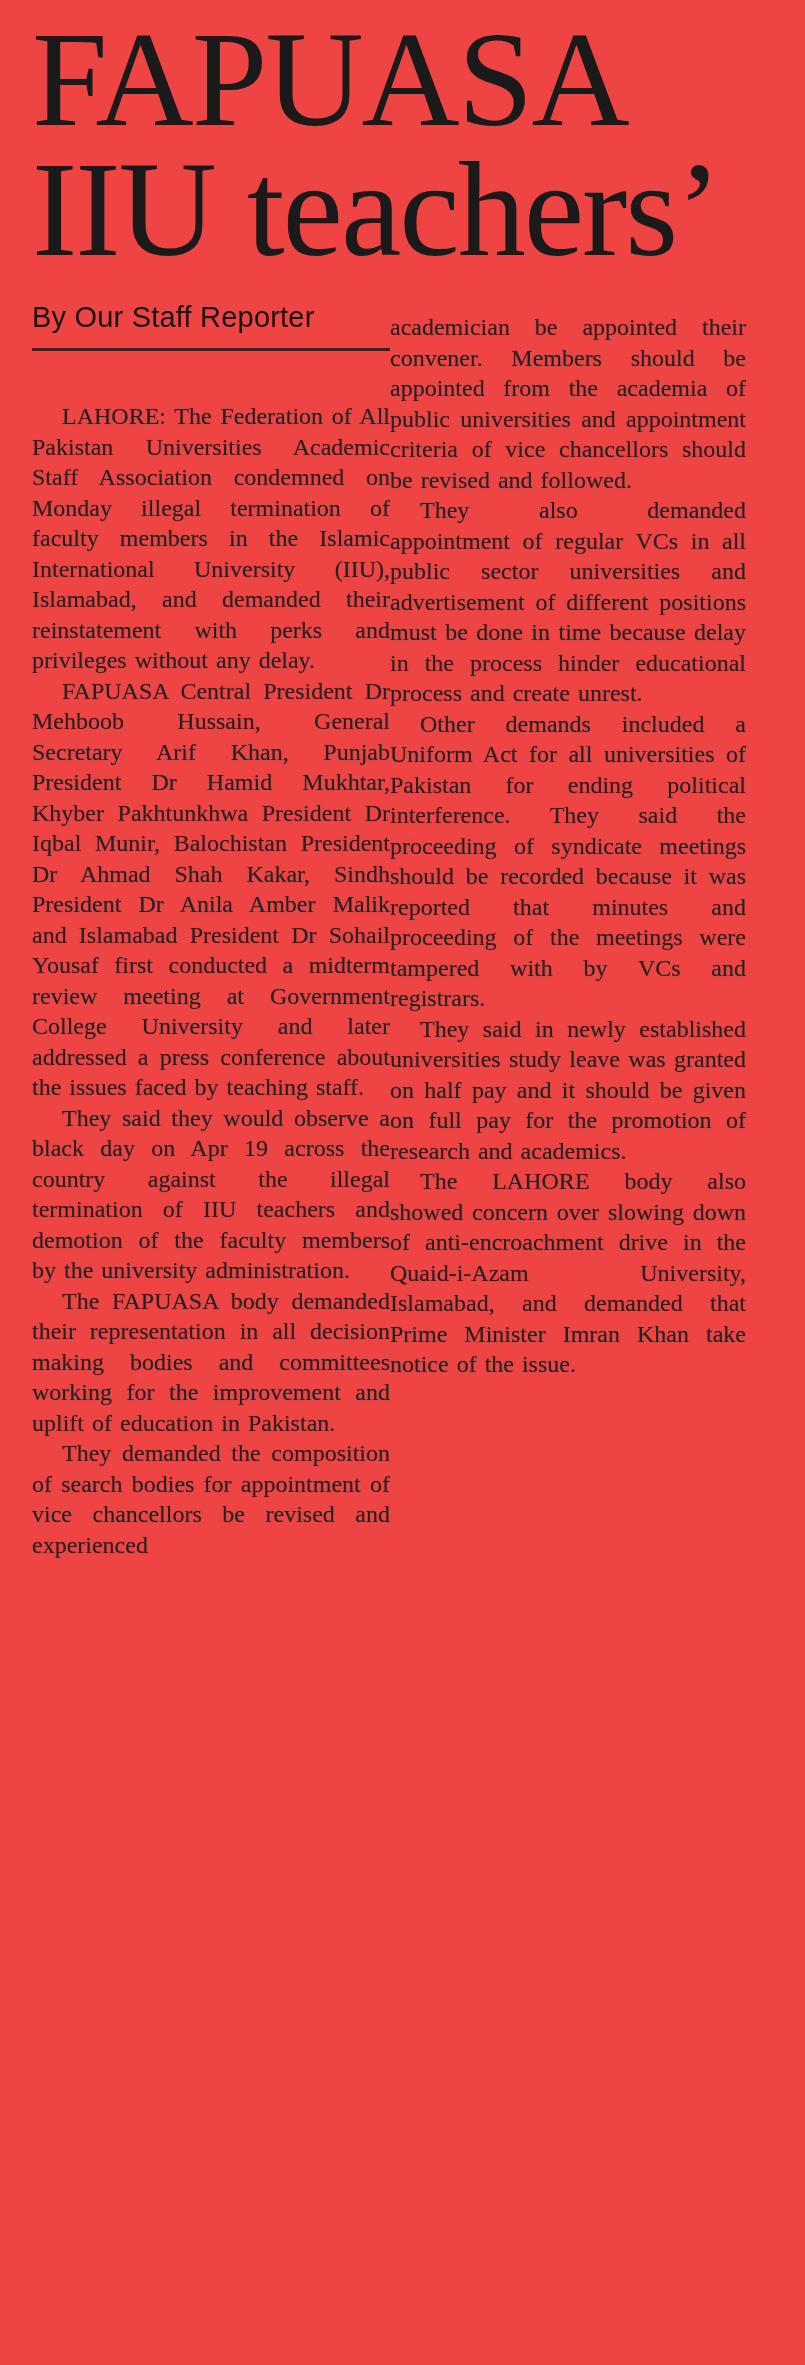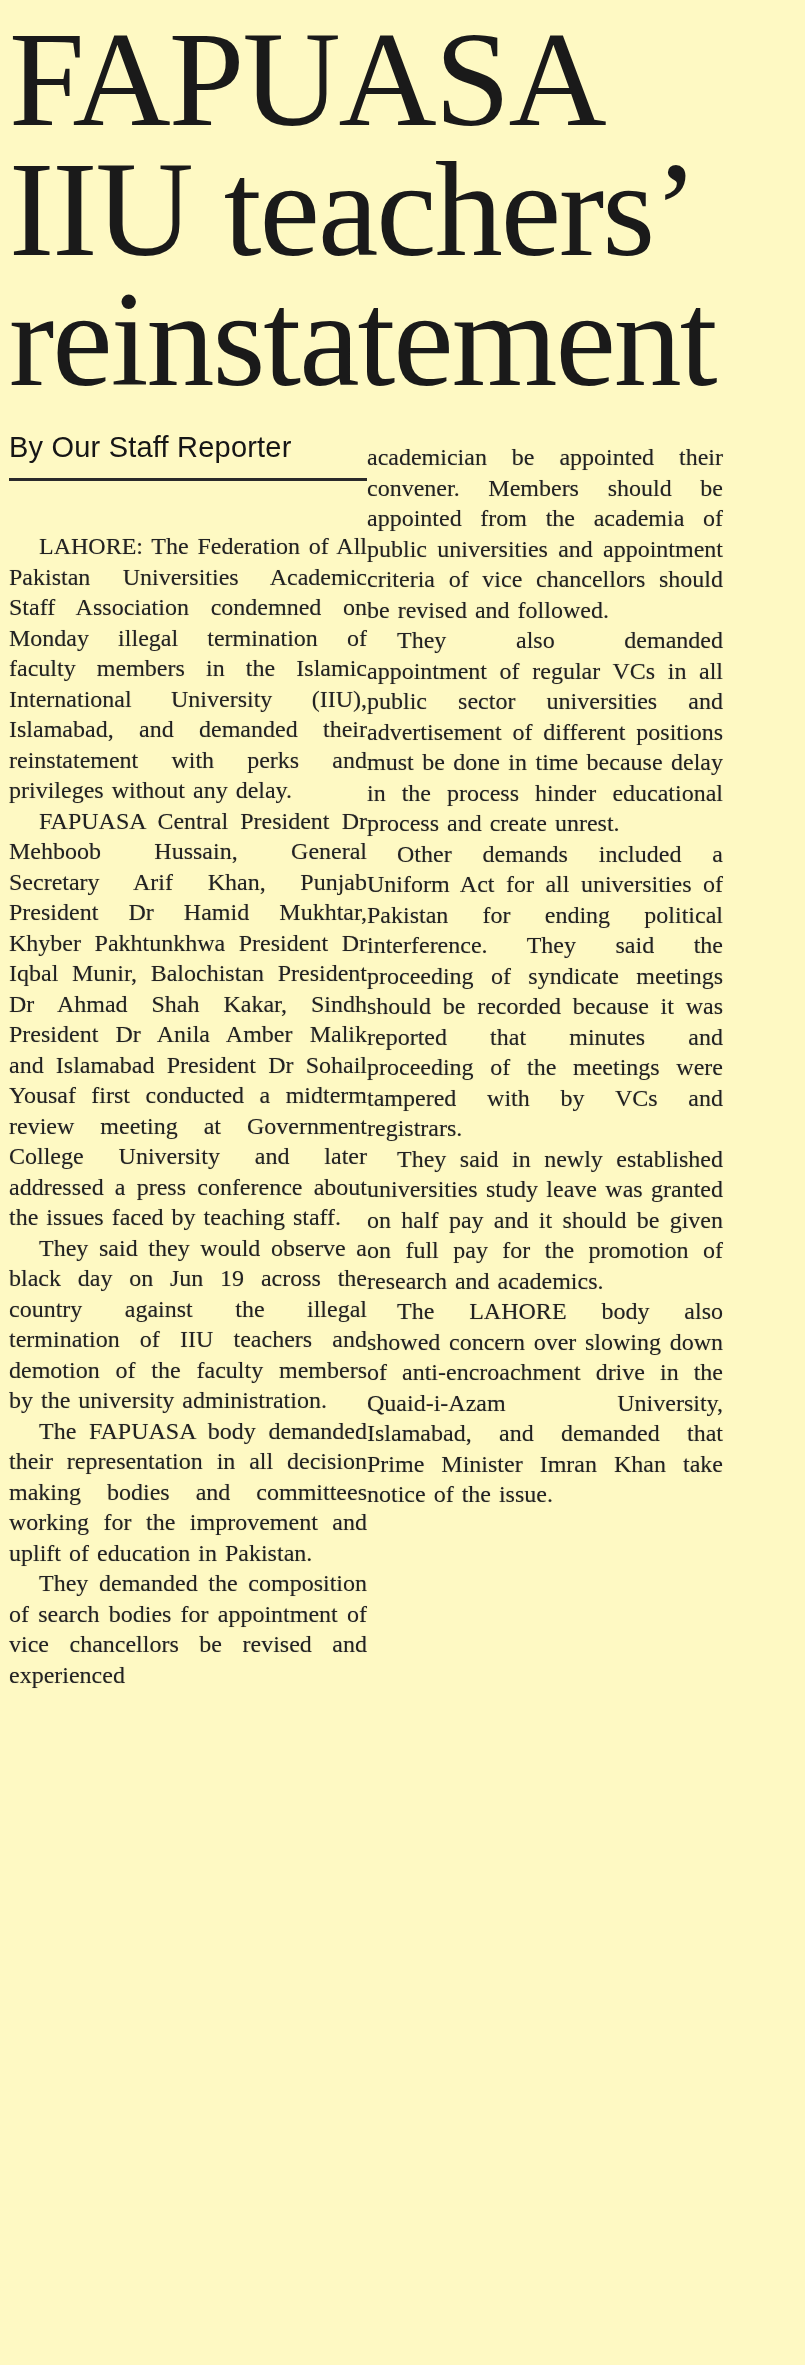--- a/index.html
+++ b/index.html
@@ -5,25 +5,25 @@
   html, body {
     margin: 0;
     padding: 0;
     background: #e9e8e6;
   }
   .page {
     position: relative;
     width: 805px;
     height: 2365px;
     margin: 0 auto;
-    background: #fef9c3;
+    background: #ef4444;
     color: #1c1c1c;
     overflow: hidden;
     box-sizing: border-box;
-    padding: 14px 24px 0 9px;
+    padding: 14px 24px 0 32px;
   }
   .headline {
     font-family: "Liberation Serif", "DejaVu Serif", serif;
     font-size: 136px;
     line-height: 130px;
     font-weight: normal;
     letter-spacing: -2px;
     color: #1a1a1a;
     margin: 0 0 18px 0;
   }
@@ -76,33 +76,32 @@
 </style>
 </head>
 <body>
 
 <div class="page">
 
   <h1 class="headline">
 
   <div class="hl-line">FAPUASA</div>
       <div class="hl-line">IIU teachers’</div>
-      <div class="hl-line">reinstatement</div>
     </h1>
 
   <div class="columns">
 
     <div class="col col-left">
       <p class="byline">By Our Staff Reporter</p>
       <div class="byline-rule"></div>
       <div class="body-text">
 
       <p class="graf">LAHORE: The Federation of All Pakistan Universities Academic Staff Association condemned on Monday illegal termination of faculty members in the Islamic International University (IIU), Islamabad, and demanded their reinstatement with perks and privileges without any delay.</p>
           <p class="graf">FAPUASA Central President Dr Mehboob Hussain, General Secretary Arif Khan, Punjab President Dr Hamid Mukhtar, Khyber Pakhtunkhwa President Dr Iqbal Munir, Balochistan President Dr Ahmad Shah Kakar, Sindh President Dr Anila Amber Malik and Islamabad President Dr Sohail Yousaf first conducted a midterm review meeting at Government College University and later addressed a press conference about the issues faced by teaching staff.</p>
-          <p class="graf">They said they would observe a black day on Jun 19 across the country against the illegal termination of IIU teachers and demotion of the faculty members by the university administration.</p>
+          <p class="graf">They said they would observe a black day on Apr 19 across the country against the illegal termination of IIU teachers and demotion of the faculty members by the university administration.</p>
           <p class="graf">The FAPUASA body demanded their representation in all decision making bodies and committees working for the improvement and uplift of education in Pakistan.</p>
           <p class="graf">They demanded the composition of search bodies for appointment of vice chancellors be revised and experienced</p>
         </div>
     </div>
 
     <div class="col col-right">
 
     <p class="graf no-indent">academician be appointed their convener. Members should be appointed from the academia of public universities and appointment criteria of vice chancellors should be revised and followed.</p>
         <p class="graf">They also demanded appointment of regular VCs in all public sector universities and advertisement of different positions must be done in time because delay in the process hinder educational process and create unrest.</p>
         <p class="graf">Other demands included a Uniform Act for all universities of Pakistan for ending political interference. They said the proceeding of syndicate meetings should be recorded because it was reported that minutes and proceeding of the meetings were tampered with by VCs and registrars.</p>

